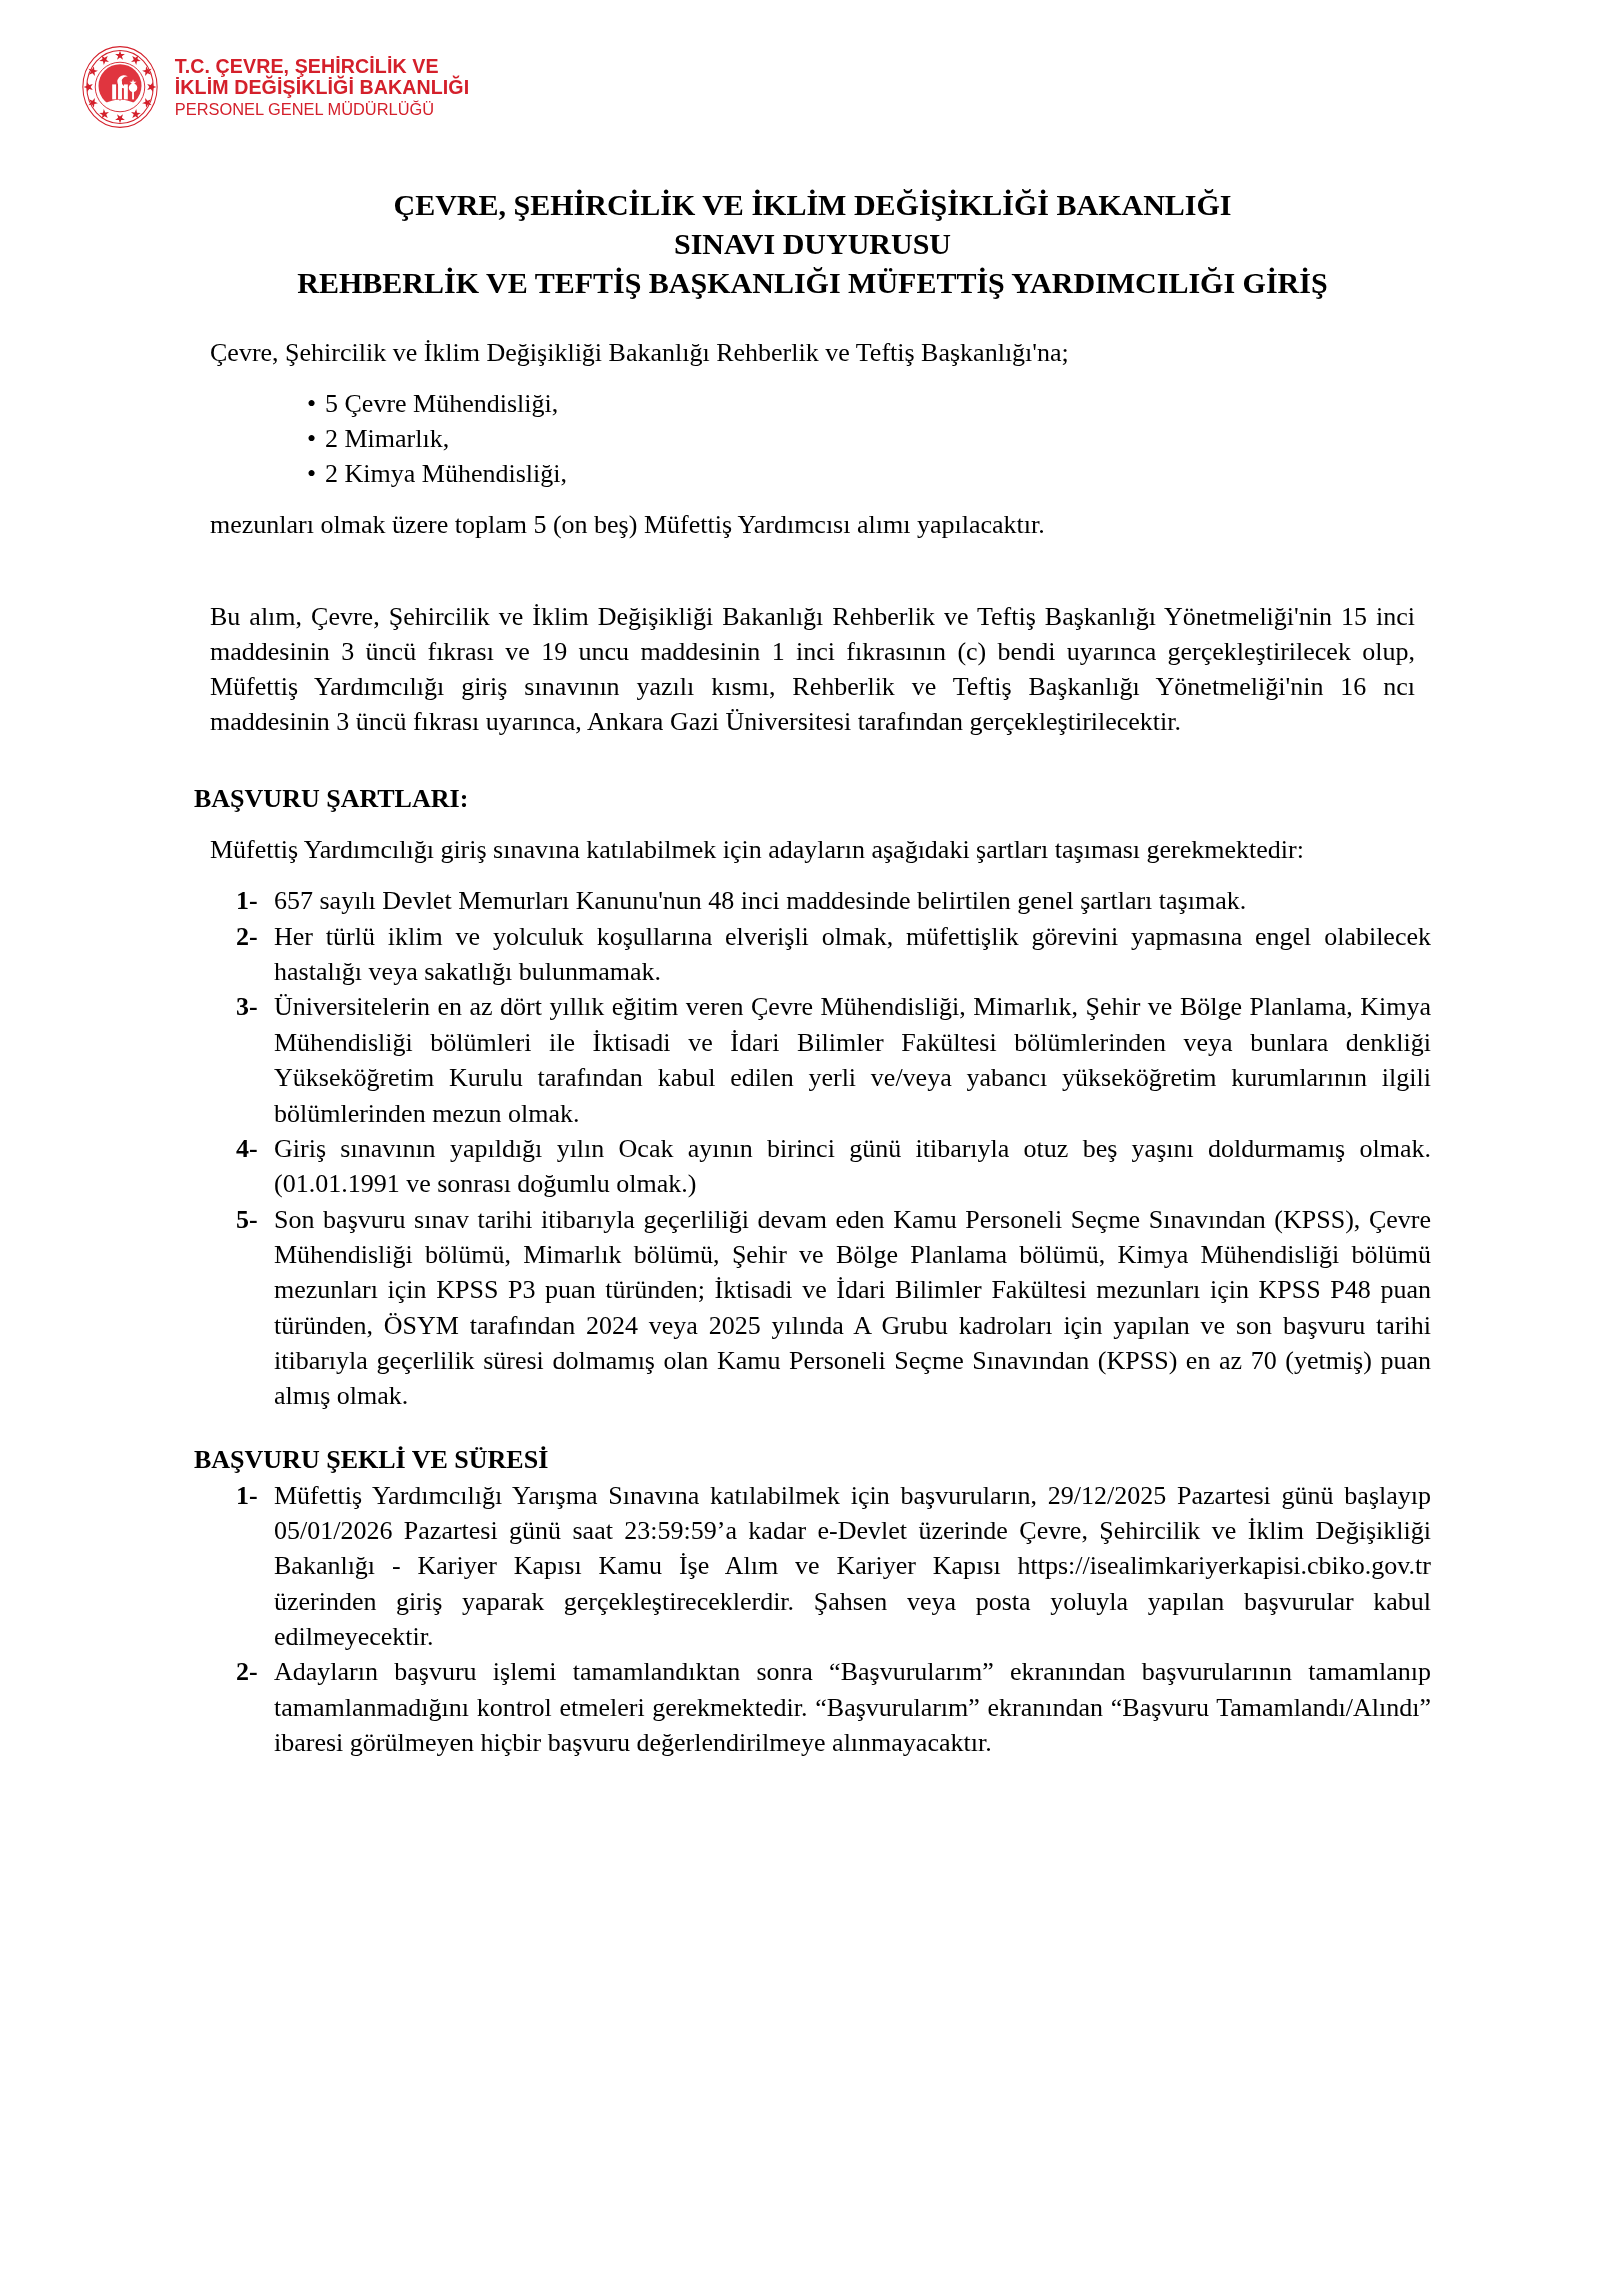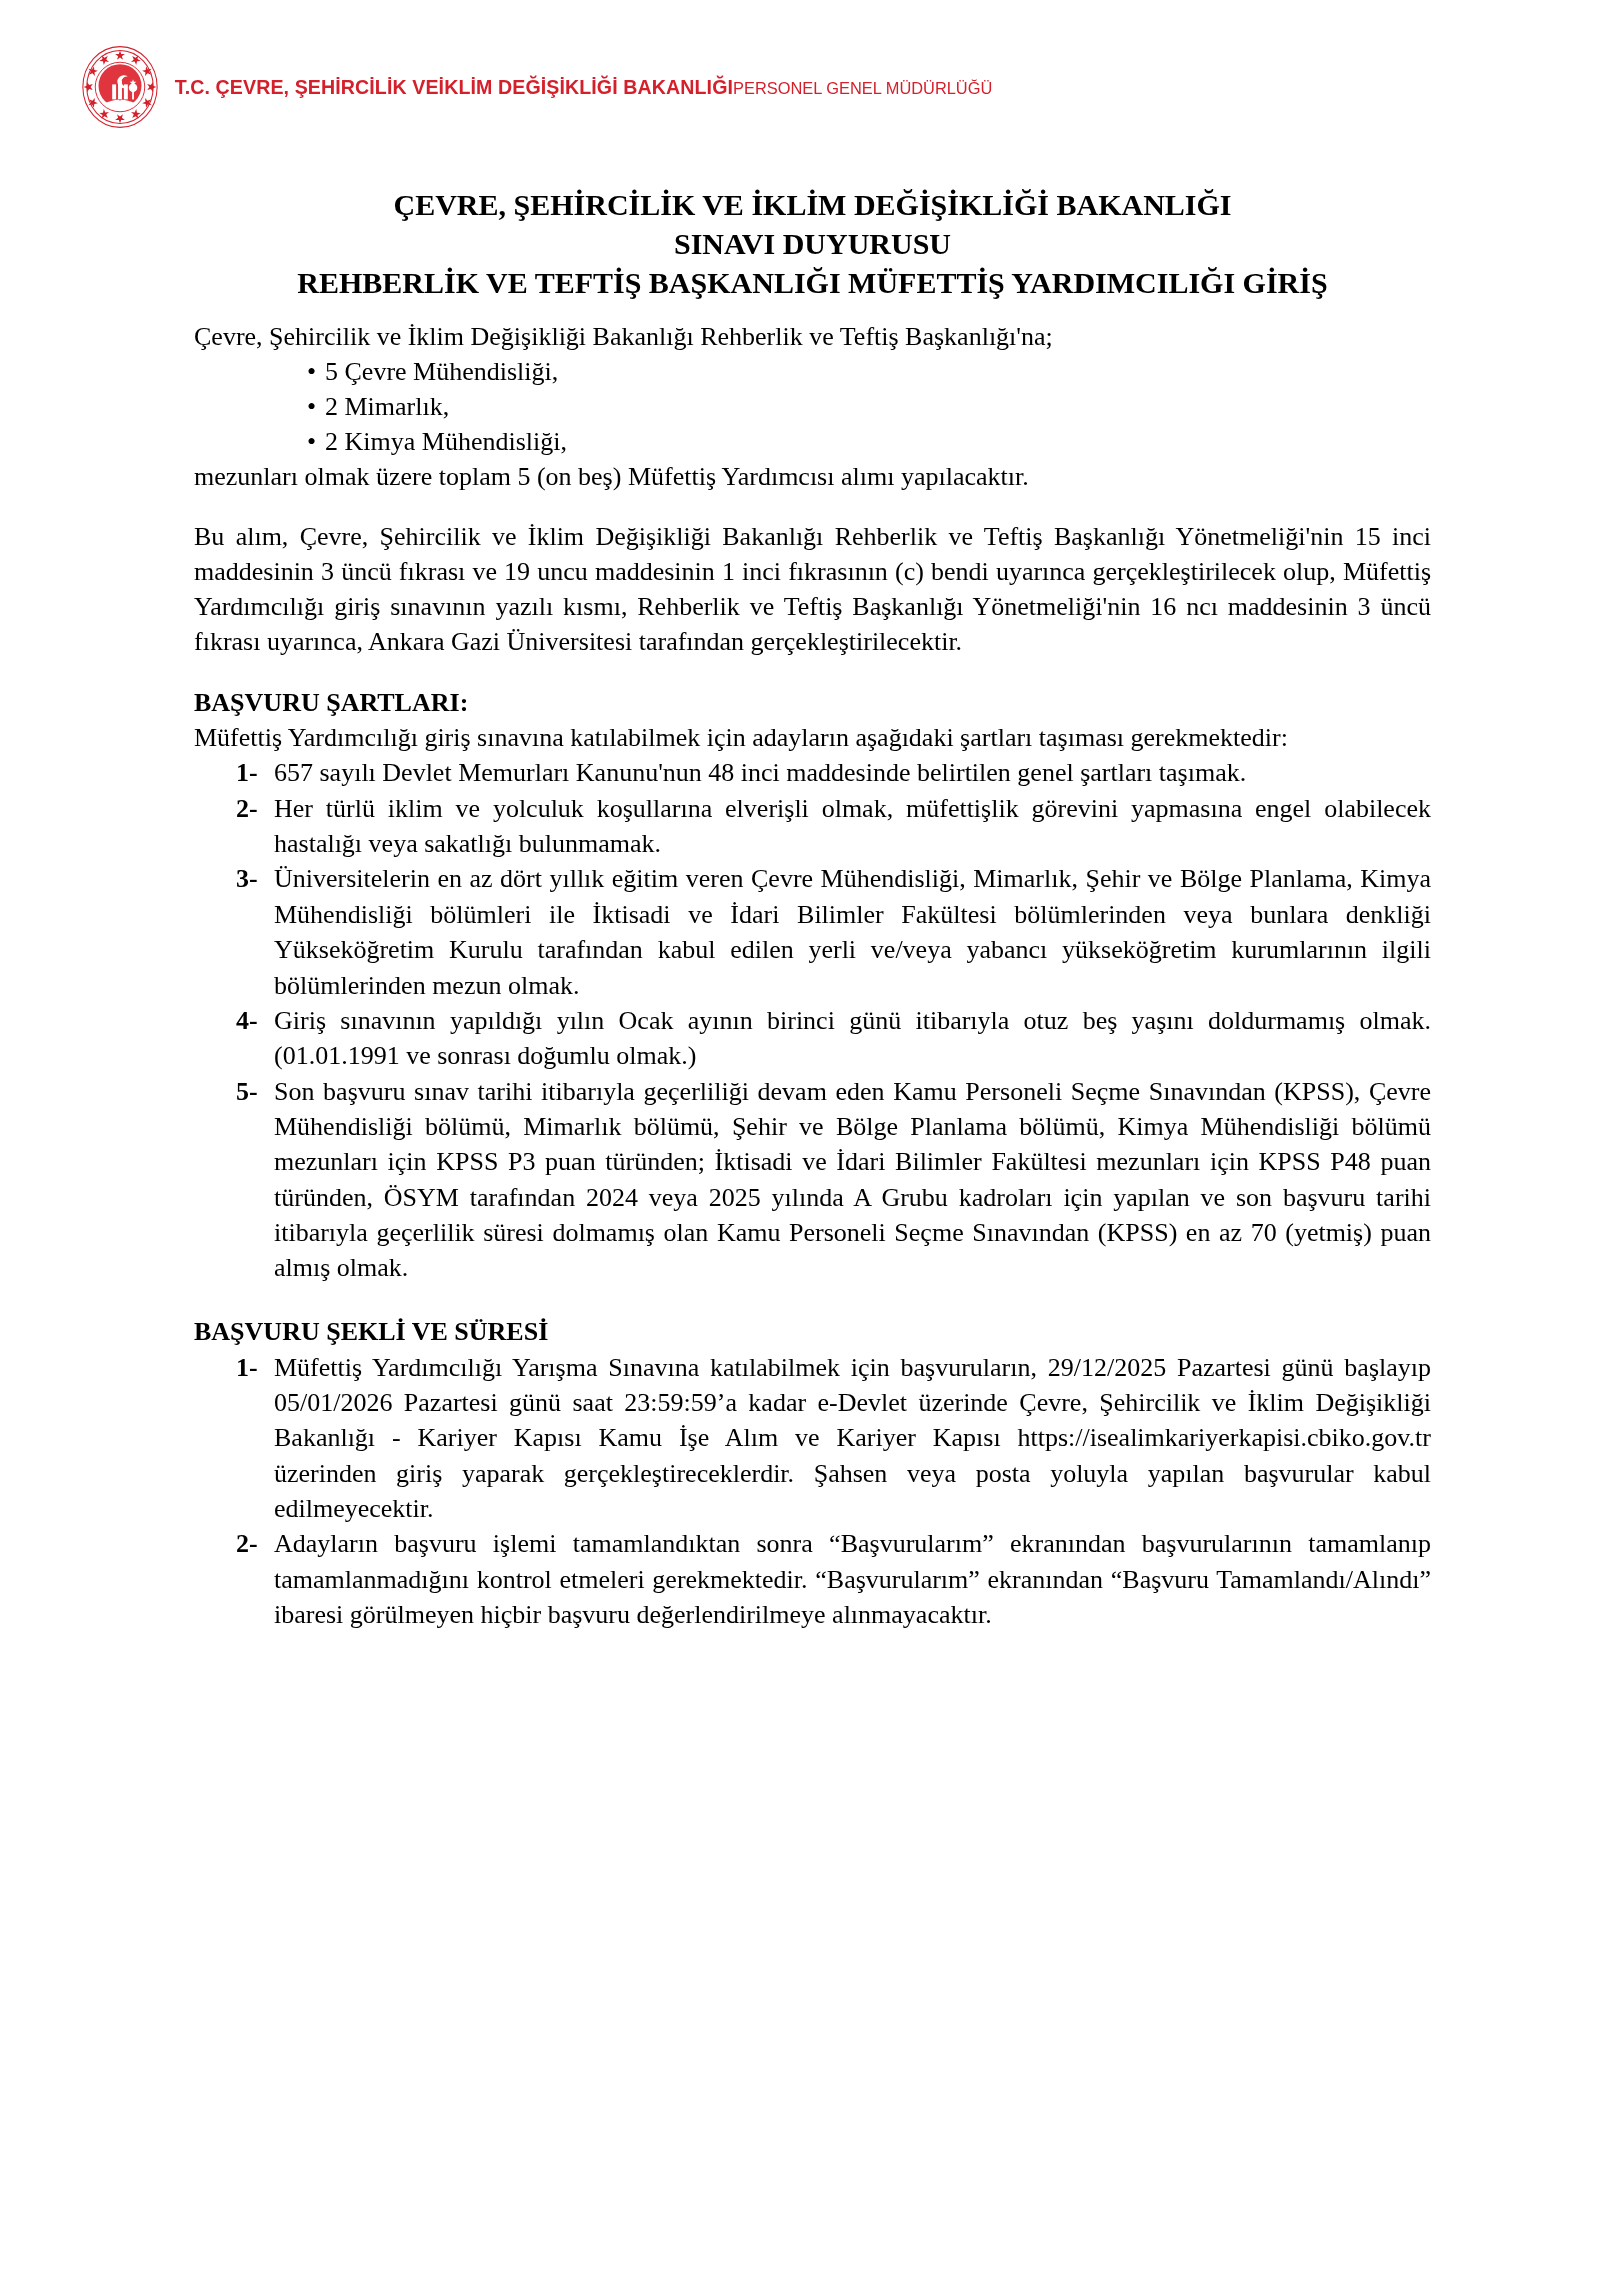--- a/index.html
+++ b/index.html
@@ -29,21 +29,21 @@
   }
   .emblem {
     width: 86px;
     height: 86px;
     position: relative;
     flex: 0 0 auto;
   }
   .emblem svg { display: block; }
   .lh-text {
     display: flex;
-    flex-direction: row;
+    flex-direction: column;
     justify-content: center;
     line-height: 1.06;
   }
   .lh-line1, .lh-line2 {
     font-family: "Liberation Sans", "DejaVu Sans", sans-serif;
     font-weight: bold;
     font-size: 19.6px;
     color: #d4202b;
     letter-spacing: 0.1px;
     white-space: nowrap;
@@ -68,21 +68,21 @@
   .doc-title {
     text-align: center;
     font-weight: bold;
     font-size: 30px;
     line-height: 1.30;
     margin: 0 0 6.5px 0;
   }
   .doc-title .tl { display: block; }
 
   p.para {
-    margin: 0;
+    margin: 16px;
     font-size: 26px;
     line-height: 1.34;
     text-align: justify;
     text-justify: inter-word;
   }
   p.para.lead { text-align: left; }
   .spacer-sm { height: 11.8px; }
   .spacer-md { height: 26px; }
   .spacer-lg { height: 29px; }
 

